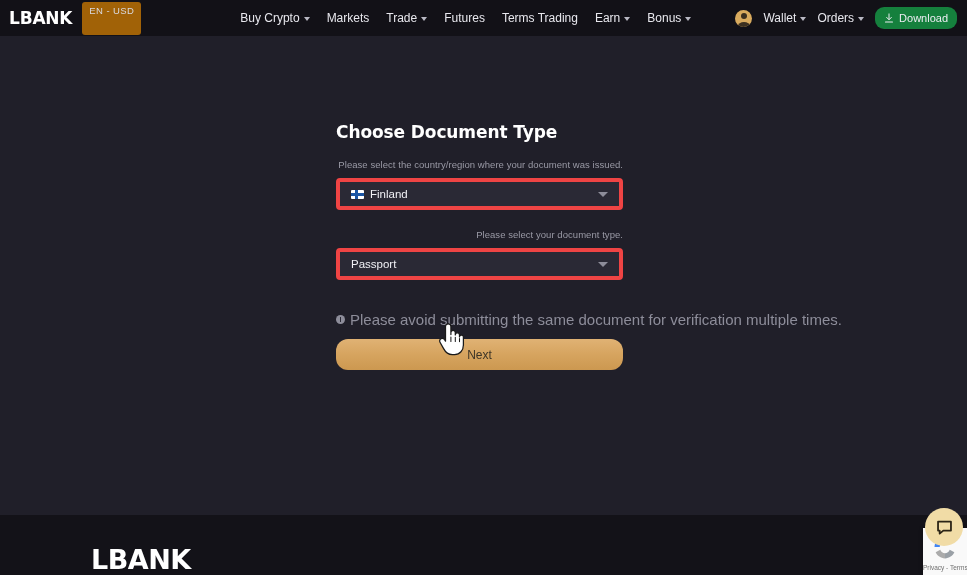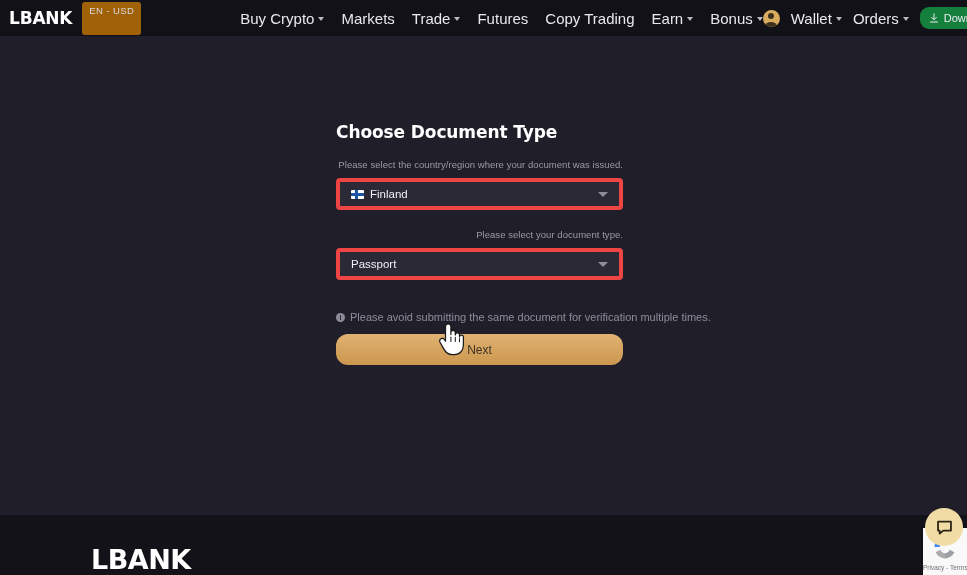--- a/index.html
+++ b/index.html
@@ -45,21 +45,21 @@
     display: flex;
     align-items: center;
     gap: 17px;
     margin-left: 99px;
   }
   .nav-item {
     display: flex;
     align-items: center;
     gap: 4px;
     color: #e8e8ee;
-    font-size: 15px;
+    font-size: 12px;
     white-space: nowrap;
     cursor: pointer;
   }
   .chev {
     width: 0; height: 0;
     border-left: 3.5px solid transparent;
     border-right: 3.5px solid transparent;
     border-top: 4px solid #b9b9c4;
     margin-top: 1px;
   }
@@ -205,21 +205,21 @@
   }
   .info-icon::after {
     content: "";
     position: absolute;
     left: 4px; top: 2px;
     width: 1px; height: 5px;
     background: #2a2935;
   }
   .notice-text {
     color: #8d8d9a;
-    font-size: 11px;
+    font-size: 15px;
     white-space: nowrap;
   }
   .next-btn {
     height: 31px;
     width: 287px;
     border-radius: 12px;
     background: linear-gradient(180deg, #e0b274 0%, #d6a45f 50%, #cc9850 100%);
     border: none;
     color: #3d3527;
     font-size: 12px;
@@ -320,21 +320,21 @@
       <span>Markets</span>
     </div>
     <div class="nav-item">
       <span>Trade</span>
       <span class="chev"></span>
     </div>
     <div class="nav-item">
       <span>Futures</span>
     </div>
     <div class="nav-item">
-      <span>Copy Trading</span>
+      <span>Terms Trading</span>
     </div>
     <div class="nav-item">
       <span>Earn</span>
       <span class="chev"></span>
     </div>
     <div class="nav-item">
       <span>Bonus</span>
       <span class="chev"></span>
     </div>
   </div>

